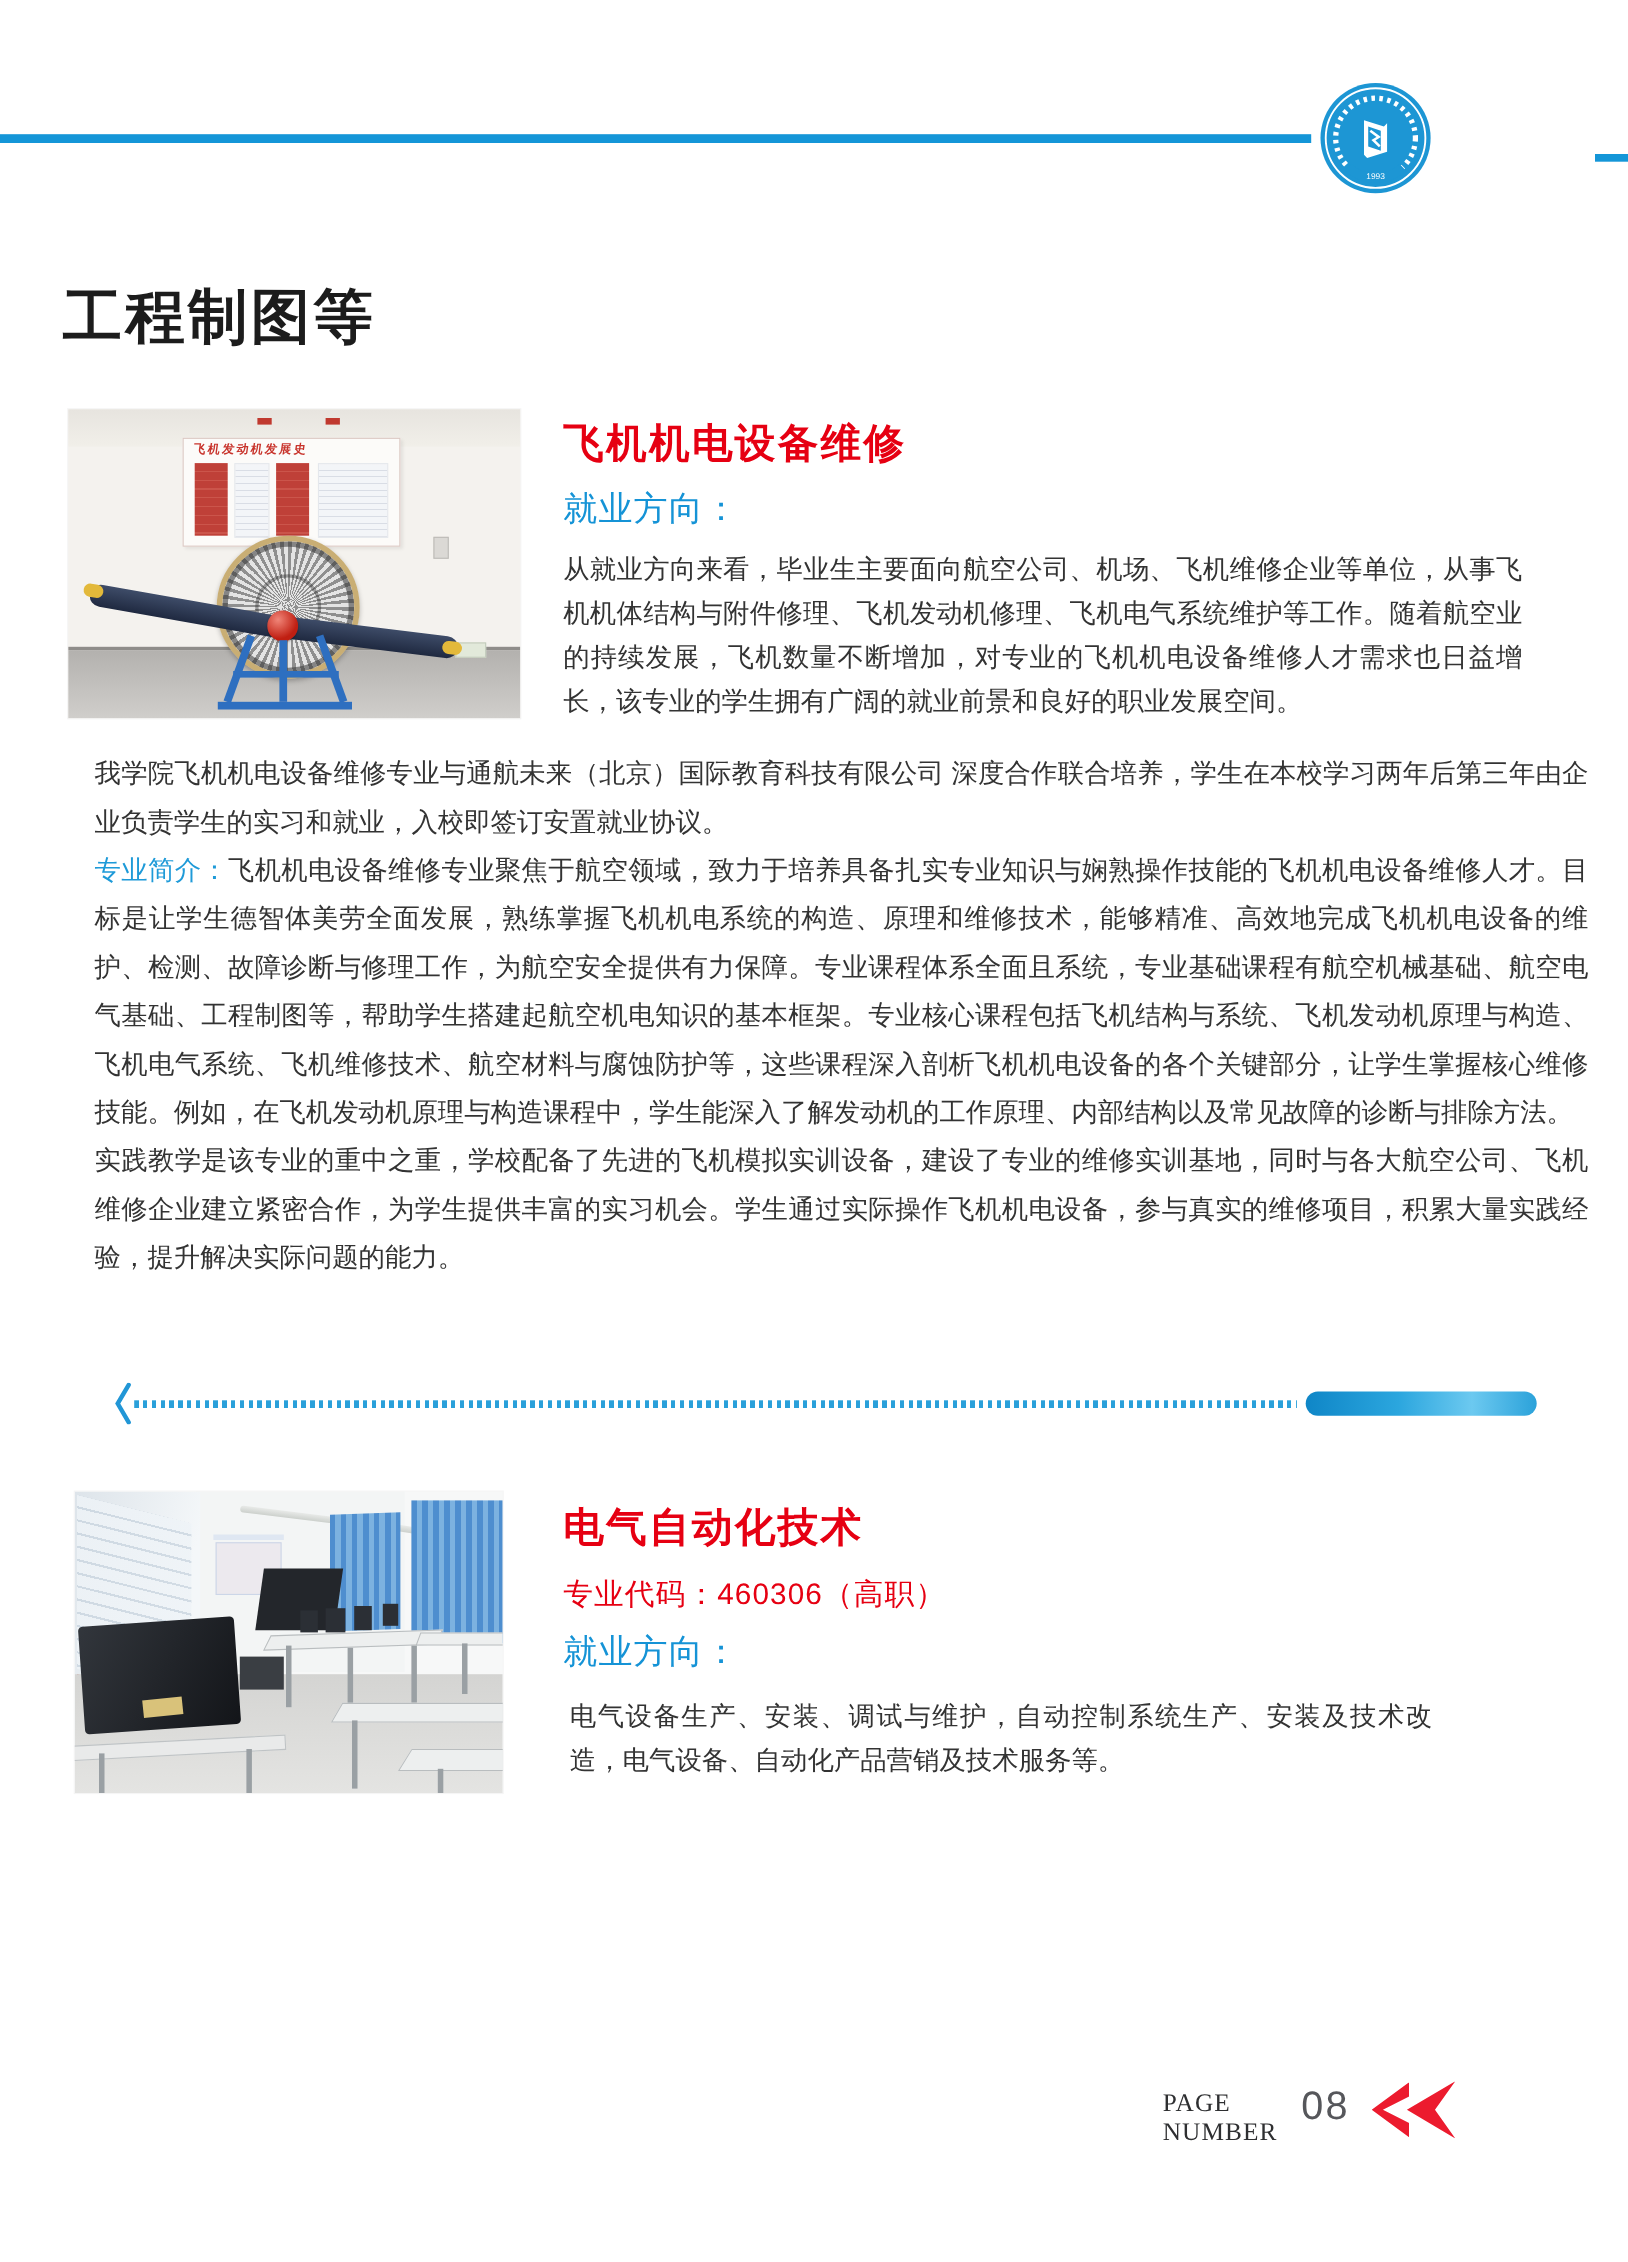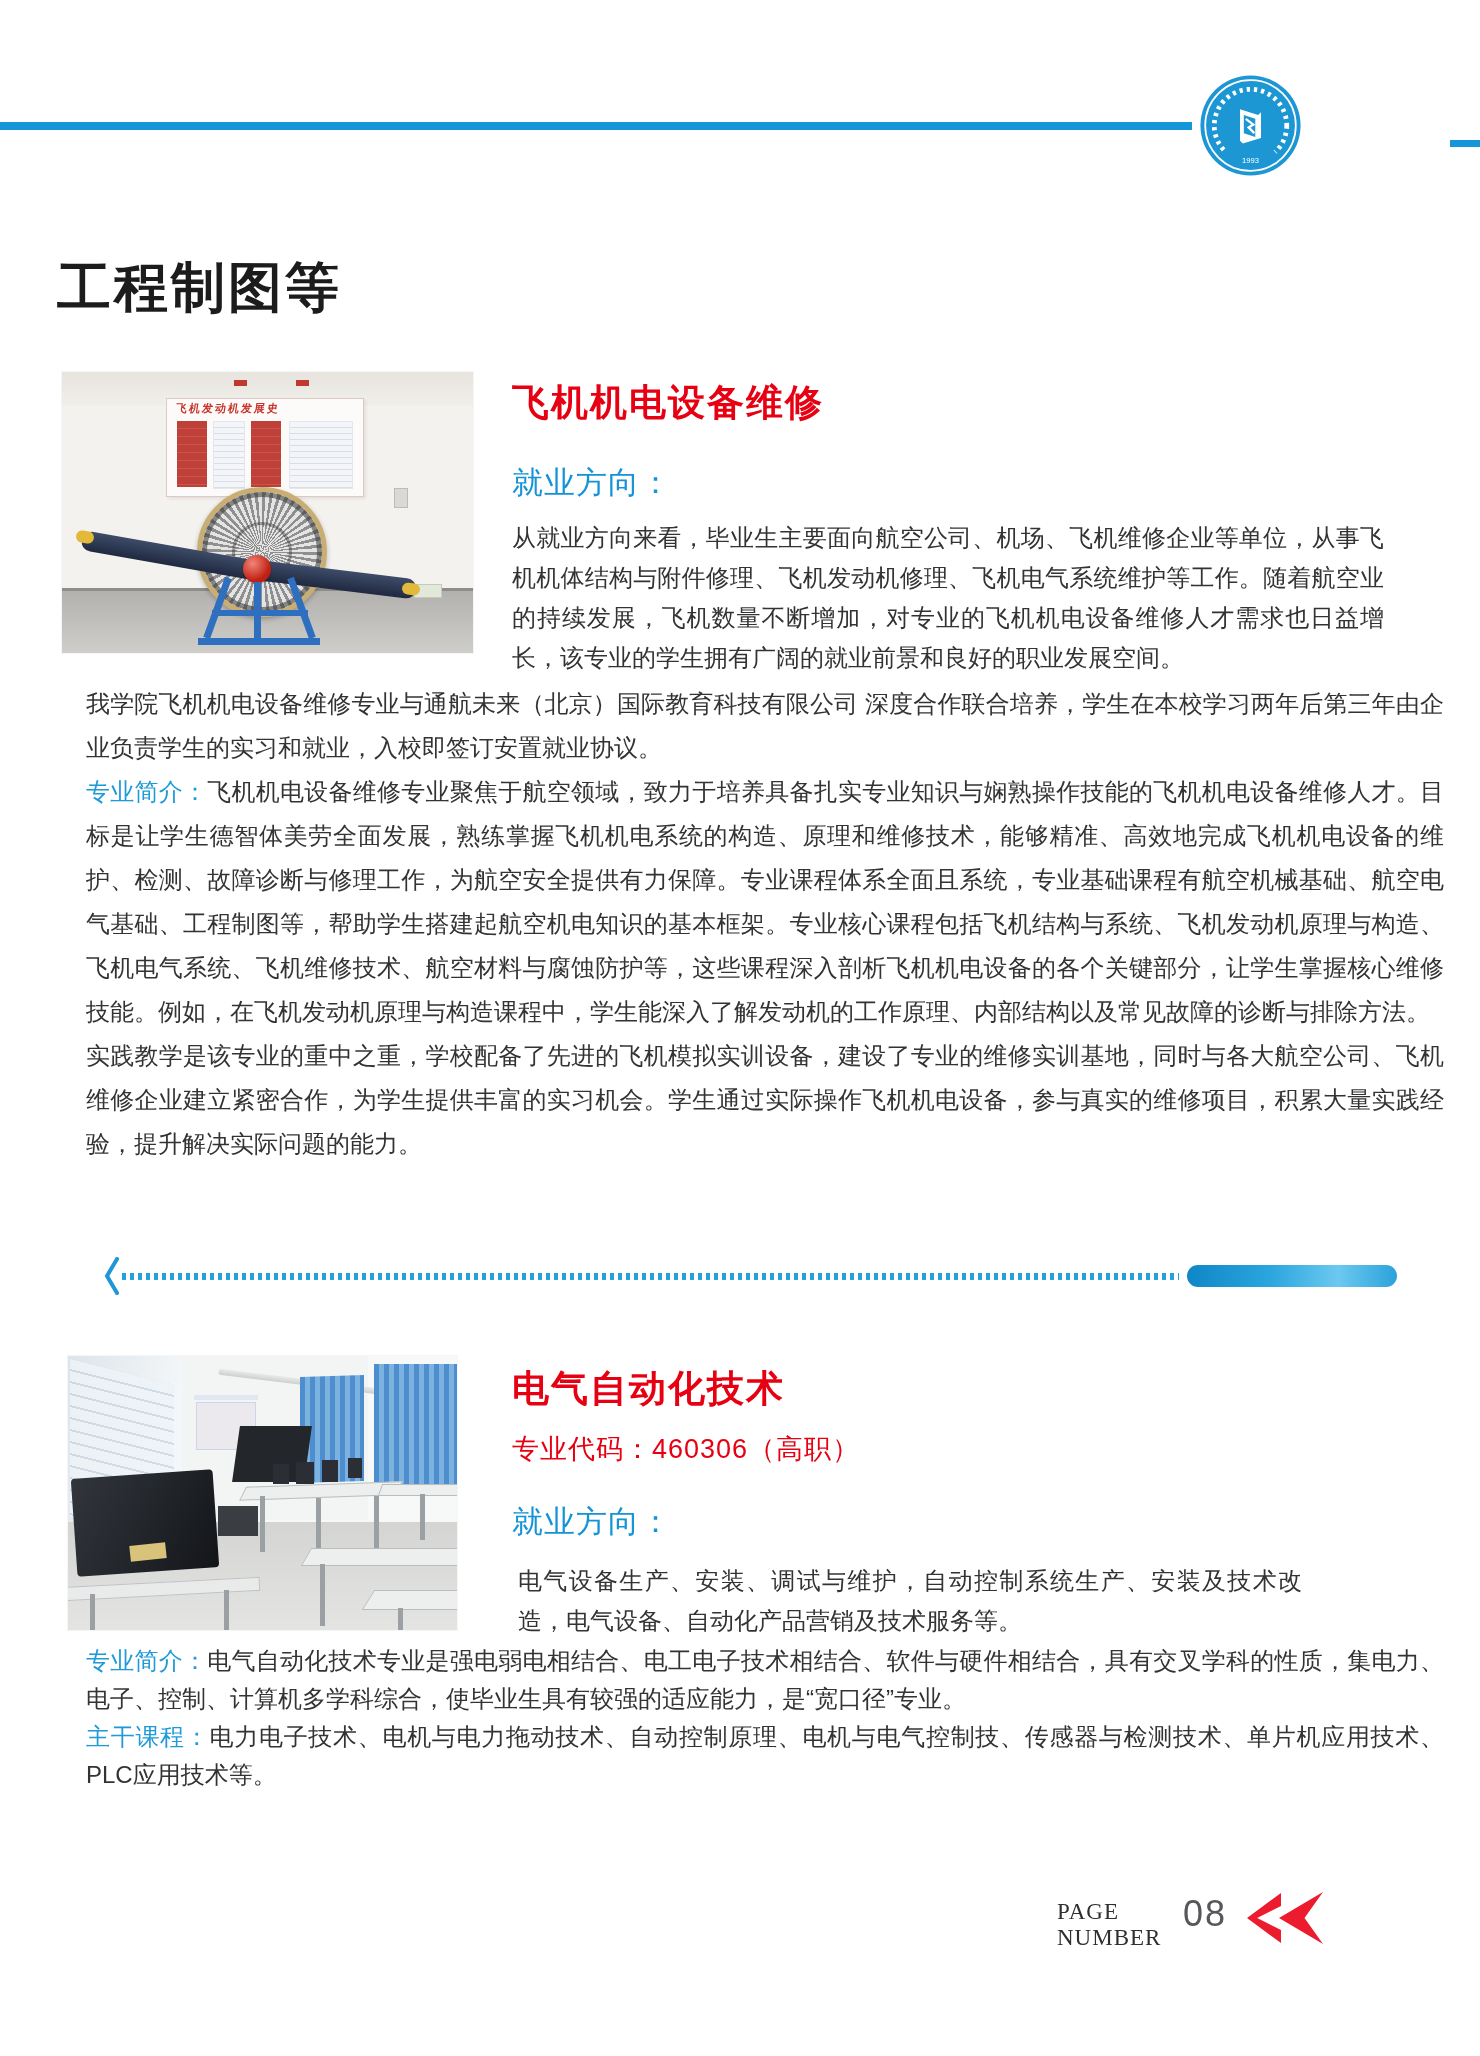--- a/index.html
+++ b/index.html
@@ -85,21 +85,21 @@
   .p2-bench{left:-6px;top:226px;width:196px;height:12px;background:#e9eaea;border:1px solid #bfc3c5;transform:rotate(-3deg);}
   .bleg1{left:22px;top:238px;height:36px;}.bleg2{left:156px;top:234px;height:40px;}
   .p2-box{left:150px;top:150px;width:40px;height:30px;background:#3a3e43;}
 
   
   .col{position:absolute;}
   .col1{left:512px;top:378px;width:872px;}
   .col2{left:512px;top:1364px;width:790px;}
   .sec-title{margin:0;font-size:37px;font-weight:700;color:#e60012;letter-spacing:2px;}
   .sec-code{margin-top:17px;font-size:27px;color:#e60012;letter-spacing:1px;}
-  .sec-heading{margin-top:34px;font-size:31px;color:#1593d6;letter-spacing:1px;}
+  .sec-heading{margin-top:14px;font-size:31px;color:#1593d6;letter-spacing:1px;}
   .sec-par{margin:14px 0 0 0;font-size:24px;line-height:40px;color:#333;text-align:justify;}
   .col2 .sec-par{margin-top:18px;padding-left:6px;}
 
   
   .body{position:absolute;left:62px;width:1358px;font-size:24px;color:#333;text-align:justify;margin-left:24px;}
   .body p{margin:0;}
   .body1{top:682px;line-height:44px;}
   .body2{top:1642px;line-height:38px;font-size:24px;}
   .lbl{color:#1e9ad8;}
 
@@ -226,24 +226,20 @@
     <div class="p2-leg bleg2"></div>
   </div>
 
   <div class="col col2">
     <h2 class="sec-title">电气自动化技术</h2>
     <div class="sec-code">专业代码：460306（高职）</div>
     <div class="sec-heading">就业方向：</div>
     <p class="sec-par">电气设备生产、安装、调试与维护，自动控制系统生产、安装及技术改造，电气设备、自动化产品营销及技术服务等。</p>
   </div>
 
-  <div class="body body2">
-    <p><span class="lbl">专业简介：</span><span>电气自动化技术专业是强电弱电相结合、电工电子技术相结合、软件与硬件相结合，具有交叉学科的性质，集电力、电子、控制、计算机多学科综合，使毕业生具有较强的适应能力，是“宽口径”专业。</span></p>
-    <p><span class="lbl">主干课程：</span><span>电力电子技术、电机与电力拖动技术、自动控制原理、电机与电气控制技、传感器与检测技术、单片机应用技术、PLC应用技术等。</span></p>
-  </div>
 
   <div class="footer-label">
     <div>PAGE</div>
     <div>NUMBER</div>
   </div>
   <div class="footer-number">08</div>
   <div class="chevrons">
     <span class="chev chev1"></span>
     <span class="chev chev2"></span>
   </div>

